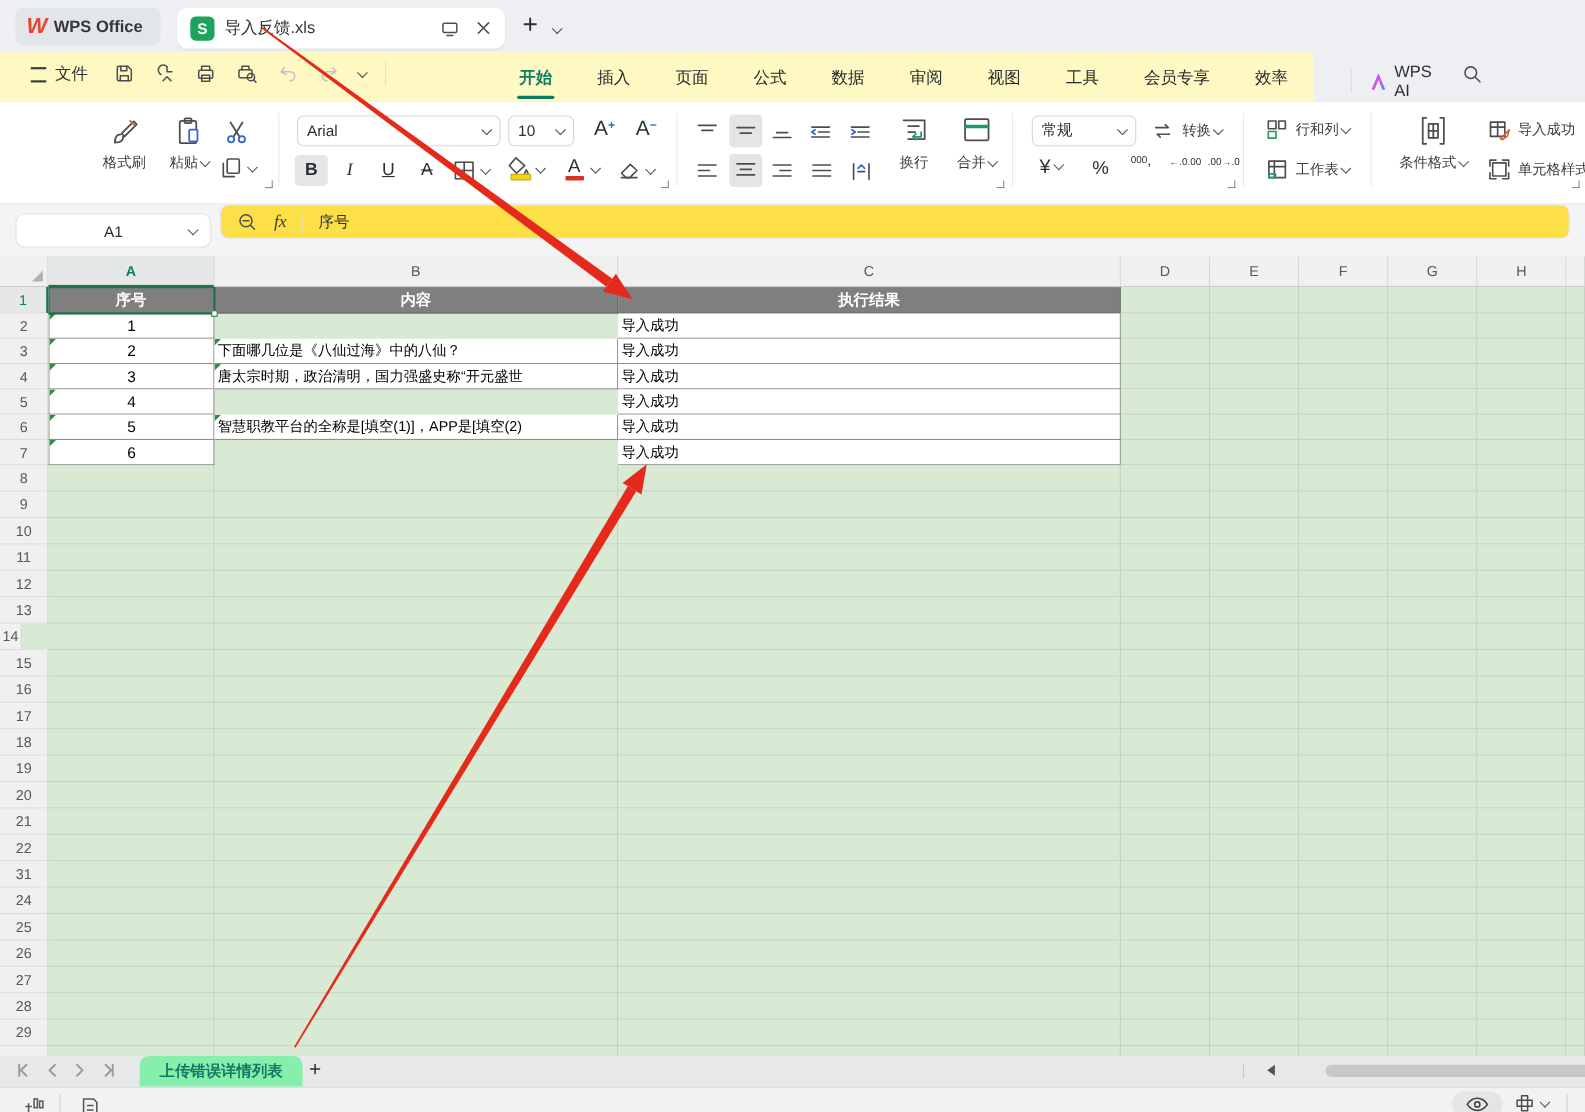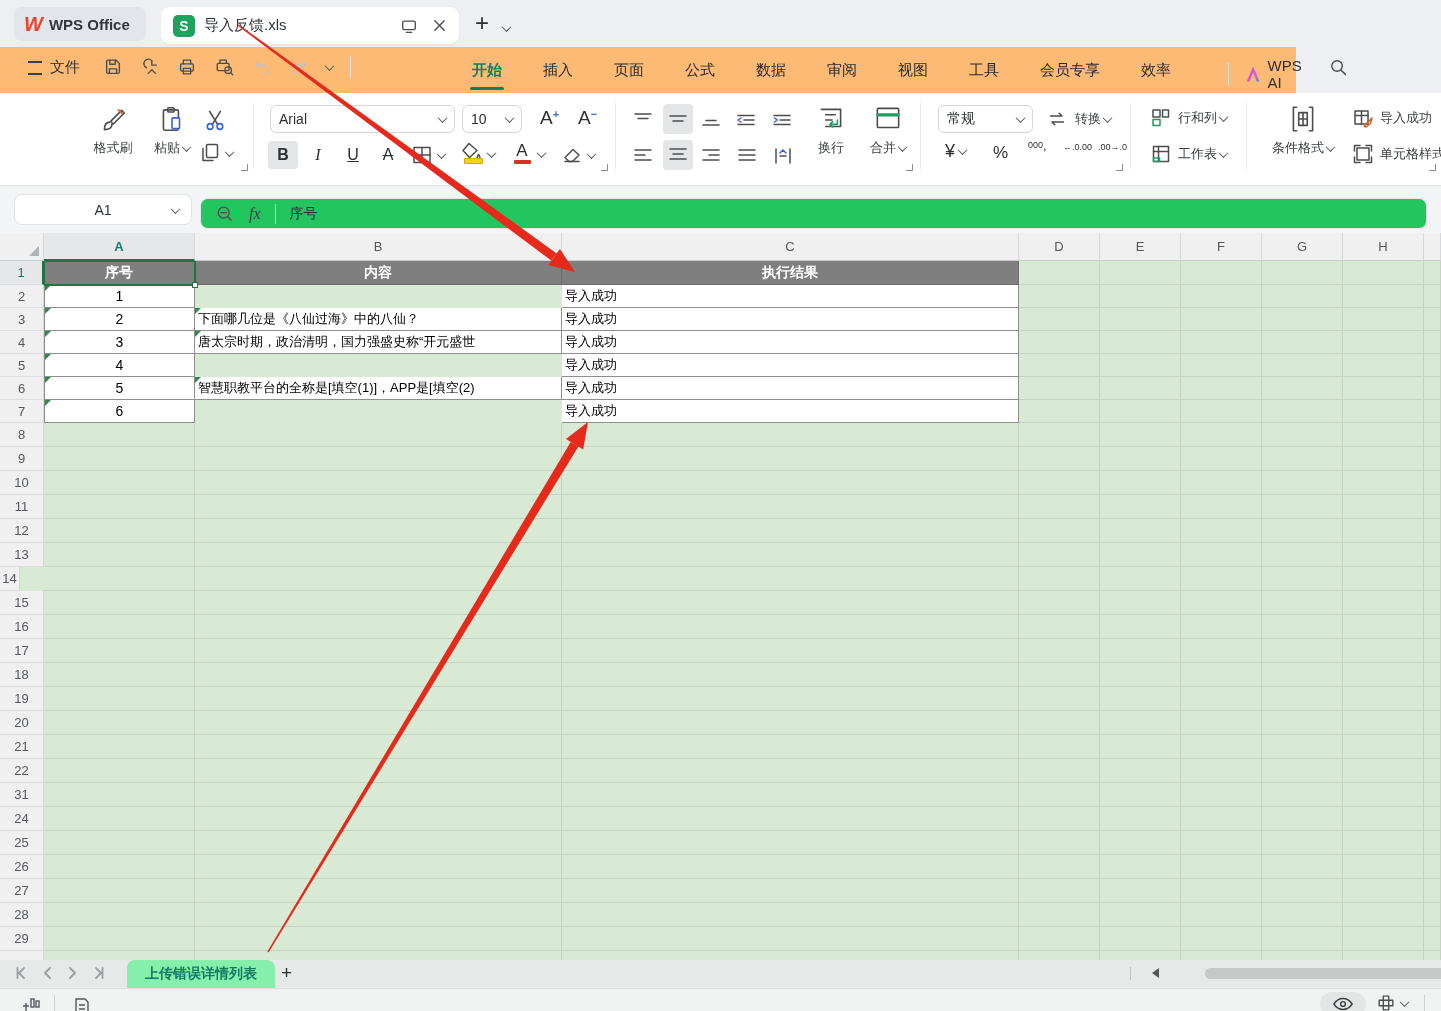--- a/index.html
+++ b/index.html
@@ -20,21 +20,21 @@
           border-radius:9px;display:flex;align-items:center;padding:0 12px;box-sizing:border-box;
           box-shadow:0 1px 2px rgba(0,0,0,0.06);}
   .sicon{width:22px;height:22px;background:#1ea35c;border-radius:5px;color:#fff;font-weight:bold;
          font-size:14px;display:flex;align-items:center;justify-content:center;margin-right:9px;}
   .doctitle{font-size:15px;color:#2f3338;flex:1;}
   .tabicons{display:flex;align-items:center;gap:14px;color:#5c6166;}
   .newtab{position:absolute;left:475px;top:11px;font-size:24px;color:#2a2d31;font-weight:normal;line-height:24px;}
   .tabchev{position:absolute;left:503px;top:18px;}
 
   
-  .menubar{position:absolute;left:0;top:47px;width:1296px;height:46px;background:#fdba74;}
+  .menubar{position:absolute;left:0;top:47px;width:1194px;height:46px;background:#fef9c3;}
   .fileblock{position:absolute;left:28px;top:11px;display:flex;align-items:center;gap:8px;font-size:15px;color:#2c2f33;}
   .hamb{width:14px;height:10px;border-top:2px solid #3a3d41;border-bottom:2px solid #3a3d41;}
   .qat{position:absolute;left:103px;top:9px;display:flex;align-items:center;gap:17px;}
   .mdiv{width:1px;height:22px;background:#dcdee1;}
   .menus{position:absolute;left:470px;top:0;height:46px;display:flex;align-items:center;gap:37px;}
   .menu-item{font-size:15px;color:#26292d;position:relative;padding:4px 2px;cursor:default;}
   .menu-item.active{color:#0e7d66;font-weight:bold;}
   .menu-item.active::after{content:"";position:absolute;left:0;right:0;bottom:-6px;height:3px;border-radius:2px;background:#0e7d66;}
   .aiblock{position:absolute;left:1228px;top:10px;display:flex;align-items:center;gap:8px;}
   .ailogo{width:17px;height:15px;background:linear-gradient(120deg,#8a57ff,#e557d8 55%,#3f8cff);
@@ -61,21 +61,21 @@
   .exp{position:absolute;width:9px;height:9px;}
   .exp::after{content:"";position:absolute;right:1px;bottom:1px;width:6px;height:6px;
       border-right:1.3px solid #8a8d91;border-bottom:1.3px solid #8a8d91;}
   .num2{display:flex;flex-direction:row;font-size:9px;line-height:9px;color:#2c2f33;align-items:center;font-weight:normal;}
 
   
   .fbar{position:absolute;left:0;top:186px;width:1441px;height:47px;background:#f2f4f6;}
   .namebox{position:absolute;left:14px;top:8px;width:178px;height:31px;background:#fff;border:1px solid #dfe1e4;
            border-radius:8px;display:flex;align-items:center;justify-content:center;font-size:14px;color:#2c2f33;box-sizing:border-box;}
   .namebox .cv{position:absolute;right:12px;top:12px;}
-  .fxbox{position:absolute;left:200px;top:12px;width:1227px;height:31px;background:#22c55e;border:1px solid #e3e5e8;
+  .fxbox{position:absolute;left:200px;top:0;width:1227px;height:31px;background:#fde047;border:1px solid #e3e5e8;
          border-radius:8px;display:flex;align-items:center;gap:14px;padding:0 14px;box-sizing:border-box;}
   .fxit{font-size:16px;font-style:italic;font-family:"Liberation Serif","DejaVu Serif",serif;color:#3a3d41;}
   .fxdiv{width:1px;height:20px;background:#dadcdf;}
   .fxval{font-size:14px;color:#2c2f33;}
 
   
   .gridwrap{position:absolute;left:0;top:233px;width:1441px;height:727px;background:#d8e9d4;overflow:hidden;}
   .corner{position:absolute;left:0;top:0;width:44px;height:28px;background:#f0f0f0;border-right:1px solid #d6d7d8;border-bottom:1px solid #c9cacb;box-sizing:border-box;}
   .corner i{position:absolute;right:4px;bottom:4px;width:0;height:0;border-left:10px solid transparent;border-bottom:10px solid #b0b2b4;}
   .colhead{position:absolute;top:0;height:28px;background:#f0f0f0;border-right:1px solid #d6d7d8;border-bottom:1px solid #c9cacb;

